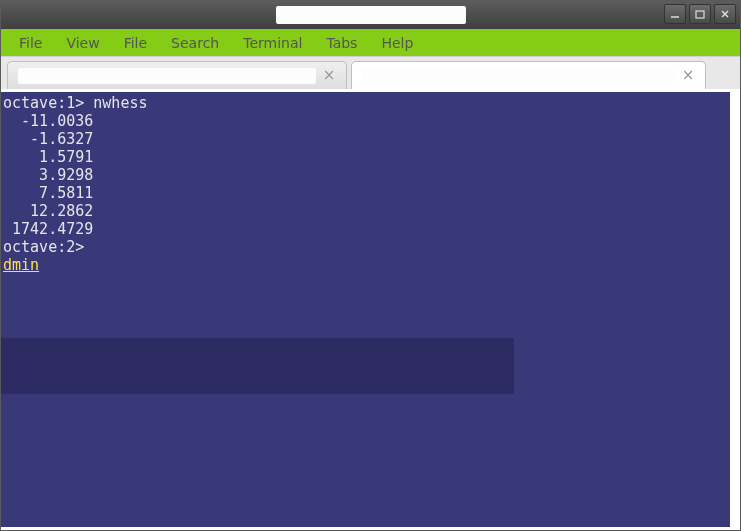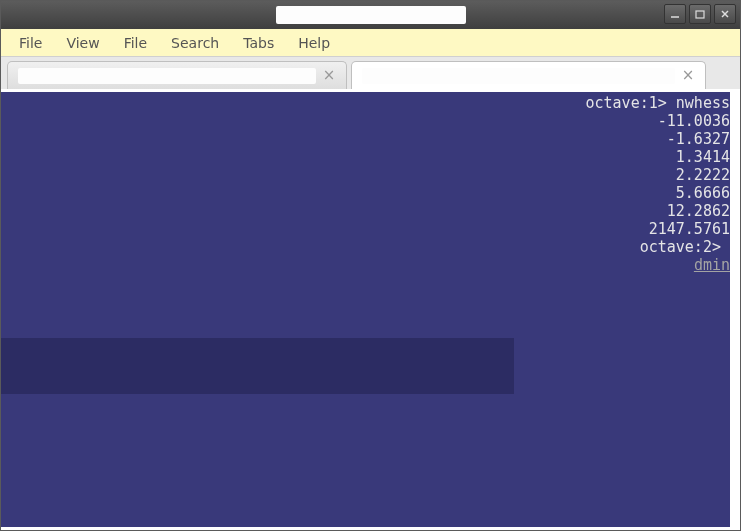--- a/index.html
+++ b/index.html
@@ -48,21 +48,21 @@
       display: flex;
       align-items: center;
       justify-content: center;
       color: #ddd;
       font-size: 13px;
       cursor: pointer;
     }
     .win-btn svg { width: 10px; height: 10px; }
     .menubar {
       height: 28px;
-      background: #fef9c3;
+      background: #84cc16;
       display: flex;
       align-items: center;
       padding: 0 6px;
       gap: 0;
       border-bottom: 1px solid #d0d0d0;
     }
     .menu-item {
       padding: 4px 12px;
       font-size: 14px;
       color: #555;
@@ -113,37 +113,36 @@
       cursor: pointer;
       font-size: 15px;
       line-height: 12px;
       text-align: center;
     }
     .content-wrap {
       flex: 1;
       background: #fff;
       padding: 3px 10px 3px 0;
       display: flex;
-      text-align: right;
     }
     .terminal {
       flex: 1;
       background: #39397a;
       color: #e4e4e6;
       font-family: "DejaVu Sans Mono", "Courier New", monospace;
       font-size: 15px;
       line-height: 18px;
       padding: 2px 0 0 0;
       position: relative;
       overflow: hidden;
     }
     .term-line { white-space: pre; padding-left: 2px; }
     .prompt-color { color: #e4e4e6; }
     .link-text {
-      color: #a3a3a3;
+      color: #fde047;
       text-decoration: underline;
       padding-left: 2px;
       font-size: 15px;
     }
     .dark-box {
       position: absolute;
       left: 0;
       top: 246px;
       width: 513px;
       height: 56px;
@@ -175,44 +174,45 @@
           </svg>
       </div>
     </div>
   </div>
 
   <div class="menubar">
     <div class="menu-item">File</div>
     <div class="menu-item">View</div>
     <div class="menu-item">File</div>
     <div class="menu-item">Search</div>
+    <div class="menu-item">Terminal</div>
     <div class="menu-item">Tabs</div>
     <div class="menu-item">Help</div>
   </div>
 
   <div class="tabbar">
     <div class="tab inactive">
       <div class="tab-inner-white"></div>
       <div class="tab-close">×</div>
     </div>
     <div class="tab active">
       <div class="tab-inner-white"></div>
       <div class="tab-close">×</div>
     </div>
   </div>
 
   <div class="content-wrap">
     <div class="terminal">
       <div class="term-line prompt-color">octave:1&gt; nwhess</div>
       <div class="term-line">  -11.0036</div>
       <div class="term-line">   -1.6327</div>
-      <div class="term-line">    1.3414</div>
-      <div class="term-line">    2.2222</div>
-      <div class="term-line">    5.6666</div>
+      <div class="term-line">    1.5791</div>
+      <div class="term-line">    3.9298</div>
+      <div class="term-line">    7.5811</div>
       <div class="term-line">   12.2862</div>
-      <div class="term-line"> 2147.5761</div>
+      <div class="term-line"> 1742.4729</div>
       <div class="term-line prompt-color">octave:2&gt; </div>
       <div class="link-text">dmin</div>
       <div class="dark-box"></div>
     </div>
   </div>
 
 </div>
 
 </body></html>

